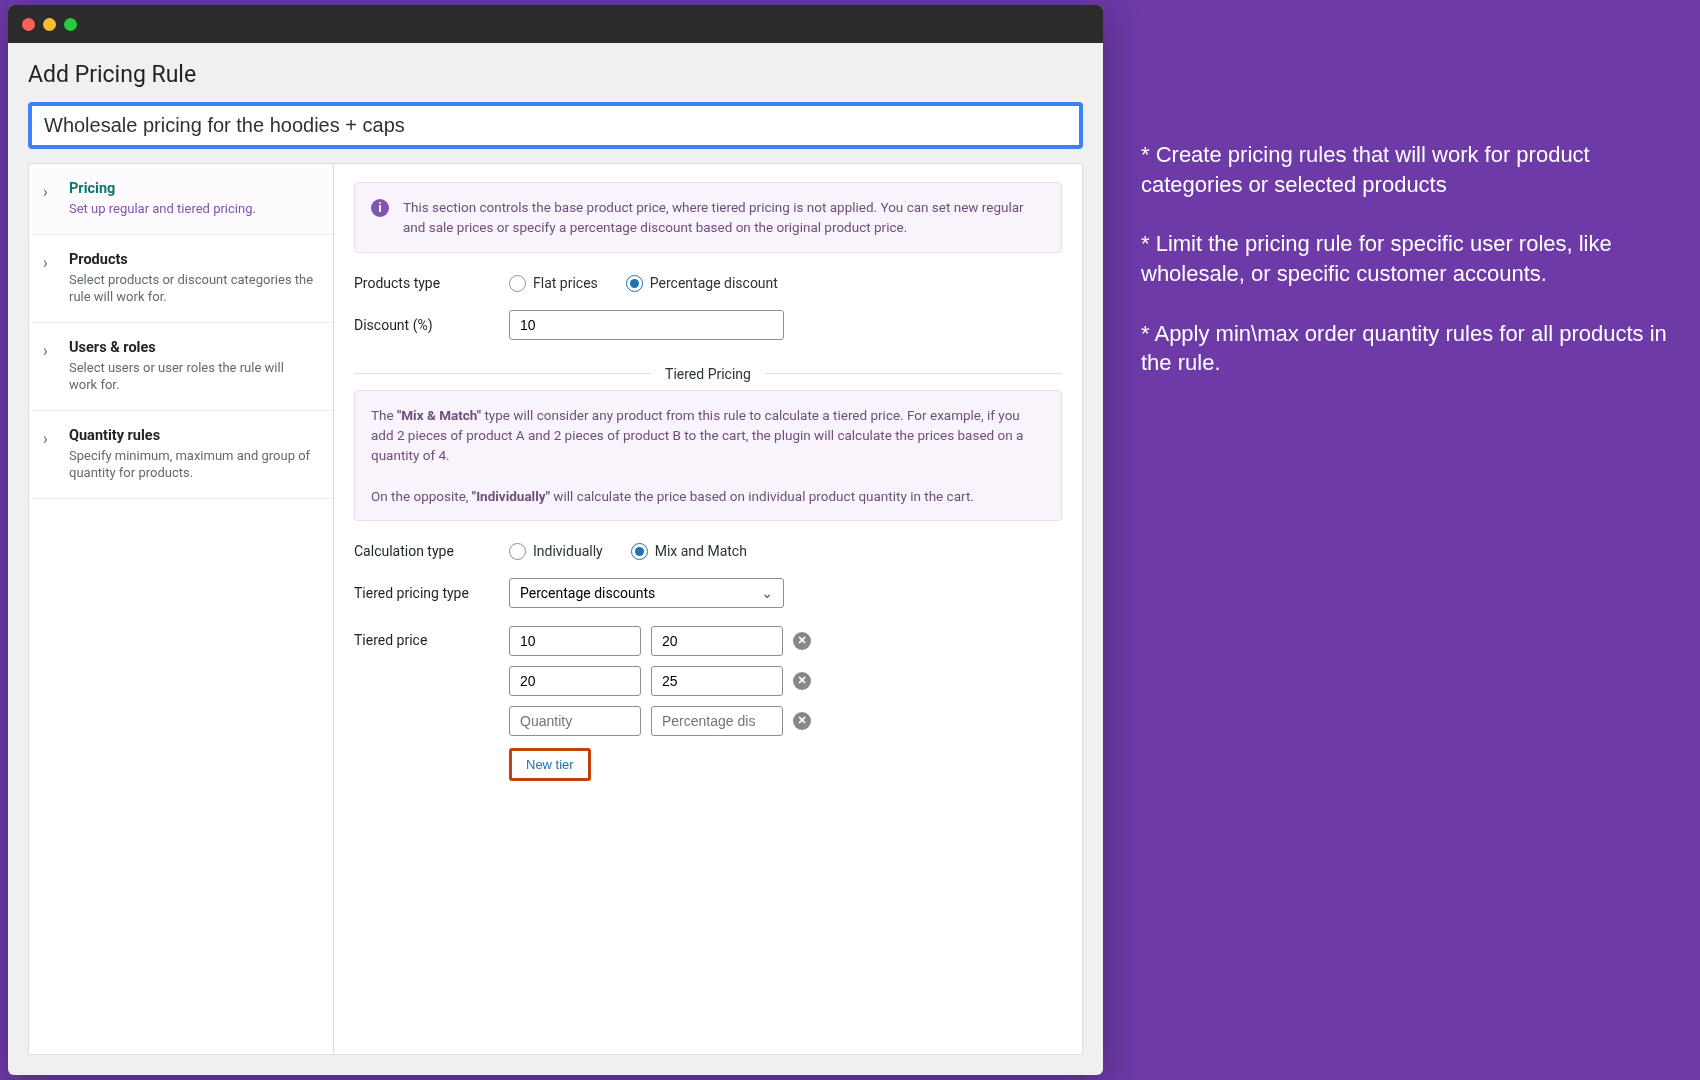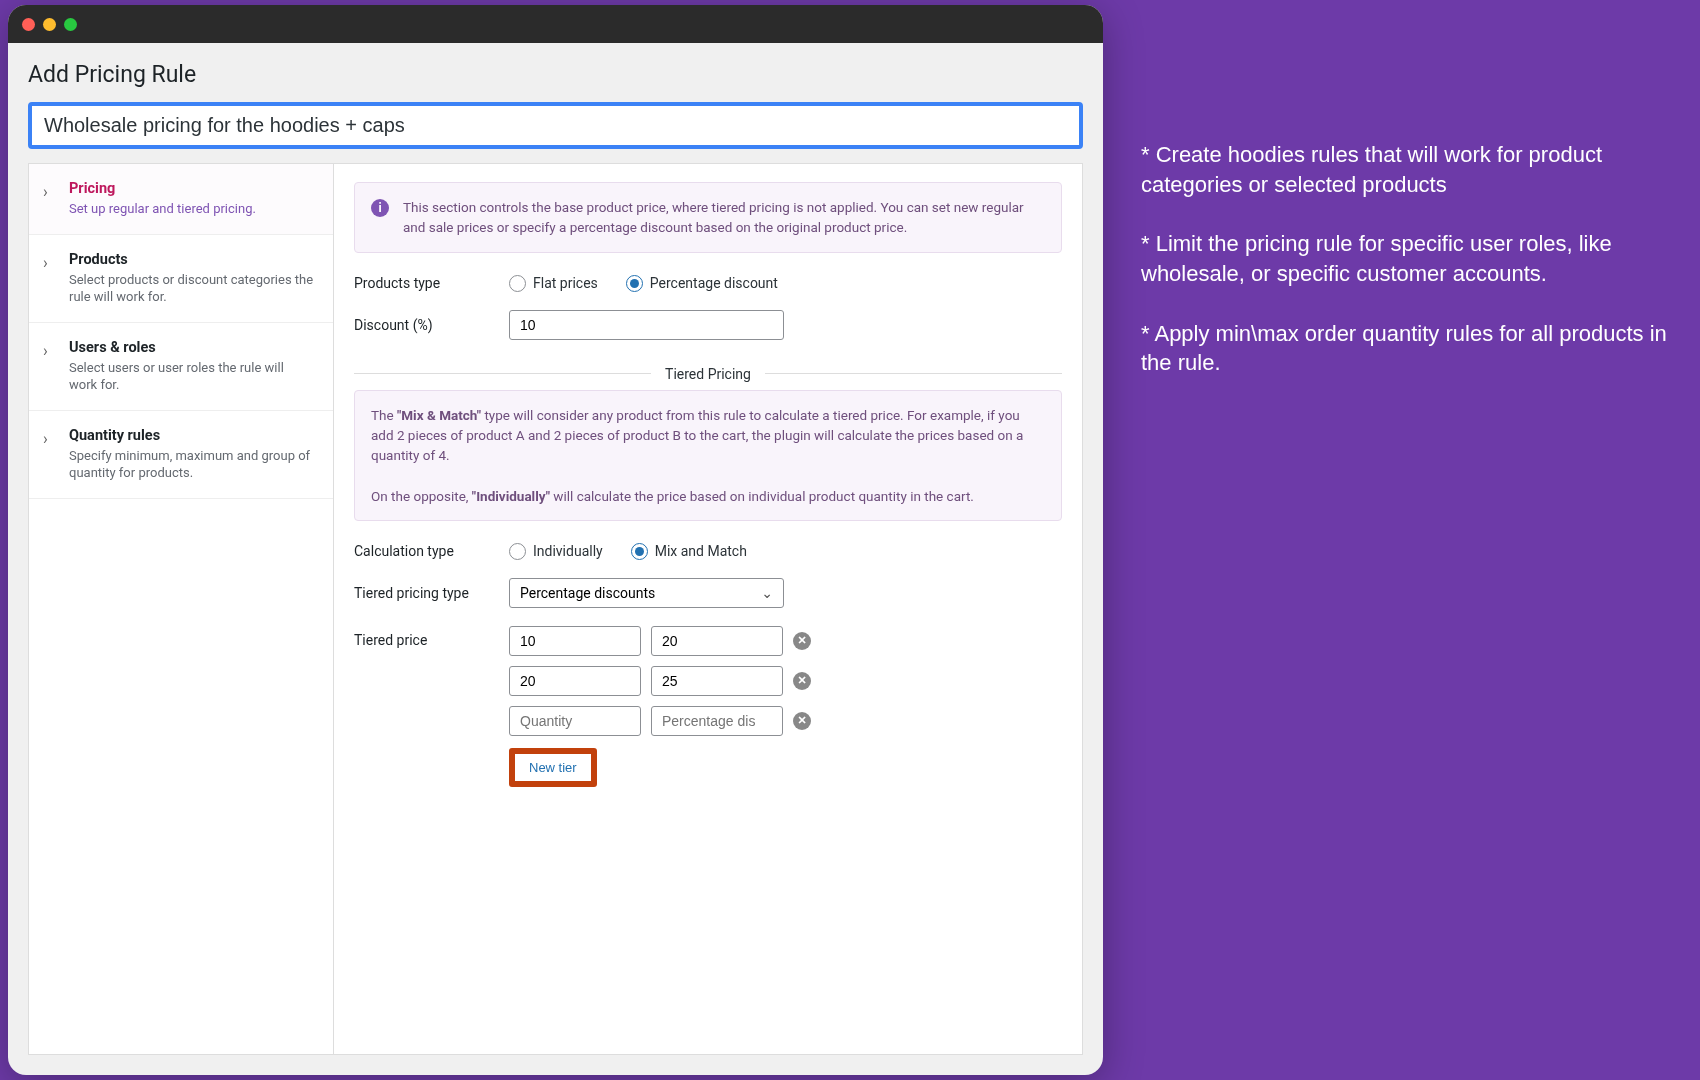--- a/index.html
+++ b/index.html
@@ -10,21 +10,21 @@
   height: 1080px;
   overflow: hidden;
 }
 .stage {
   display: flex;
   padding: 0;
   height: 100%;
 }
 .window {
   background: #f0f0f0;
-  border-radius: 18px;
+  border-radius: 6px;
   width: 1095px;
   margin: 5px 8px 5px 8px;
   box-shadow: 0 8px 40px rgba(0,0,0,.3);
   overflow: hidden;
   display: flex;
   flex-direction: column;
 }
 .titlebar {
   background: #2b2b2b;
   height: 38px;
@@ -88,21 +88,21 @@
   margin-bottom: 3px;
 }
 .sidebar-item p {
   font-size: 13px;
   color: #646970;
   line-height: 1.35;
 }
 .sidebar-item.active {
   background: #fdfbfd;
 }
-.sidebar-item.active h4 { color: #be185d; }
+.sidebar-item.active h4 { color: #0f766e; }
 .sidebar-item.active p  { color: #7f54b3; }
 .main {
   flex: 1;
   background: #fff;
   border: 1px solid #ddd;
   padding: 18px 20px;
   overflow-y: auto;
 }
 .notice {
   background: #f9f4fb;
@@ -166,21 +166,21 @@
   width: 132px; padding: 6px 10px; font-size: 14px;
   border: 1px solid #8c8f94; border-radius: 3px;
 }
 .tier-row .remove {
   width: 18px; height: 18px; border-radius: 50%;
   background: #888; color: #fff; font-size: 11px; font-weight: 700;
   display: flex; align-items: center; justify-content: center; cursor: pointer;
 }
 .new-tier-btn {
   margin-top: 12px;
-  border: 6px solid #c2410c; color: #2271b1; background: #fff;
+  border: 3px solid #c2410c; color: #2271b1; background: #fff;
   padding: 6px 14px; font-size: 13px; border-radius: 3px; cursor: pointer;
 }
 .form-row.top-align { align-items: flex-start; }
 .form-row.top-align .label { padding-top: 6px; }
 
 
 .annotations {
   flex: 1;
   padding: 140px 30px 0 30px;
   color: #fff;
@@ -315,17 +315,17 @@
             </div>
             <button class="new-tier-btn">New tier</button>
           </div>
         </div>
 
       </div>
     </div>
   </div>
 
   <div class="annotations">
-    <p>* Create hoodies rules that will work for product categories or selected products</p>
+    <p>* Create pricing rules that will work for product categories or selected products</p>
     <p>* Limit the pricing rule for specific user roles, like wholesale, or specific customer accounts.</p>
     <p>* Apply min\max order quantity rules for all products in the rule.</p>
   </div>
 </div>
 
 </body></html>

